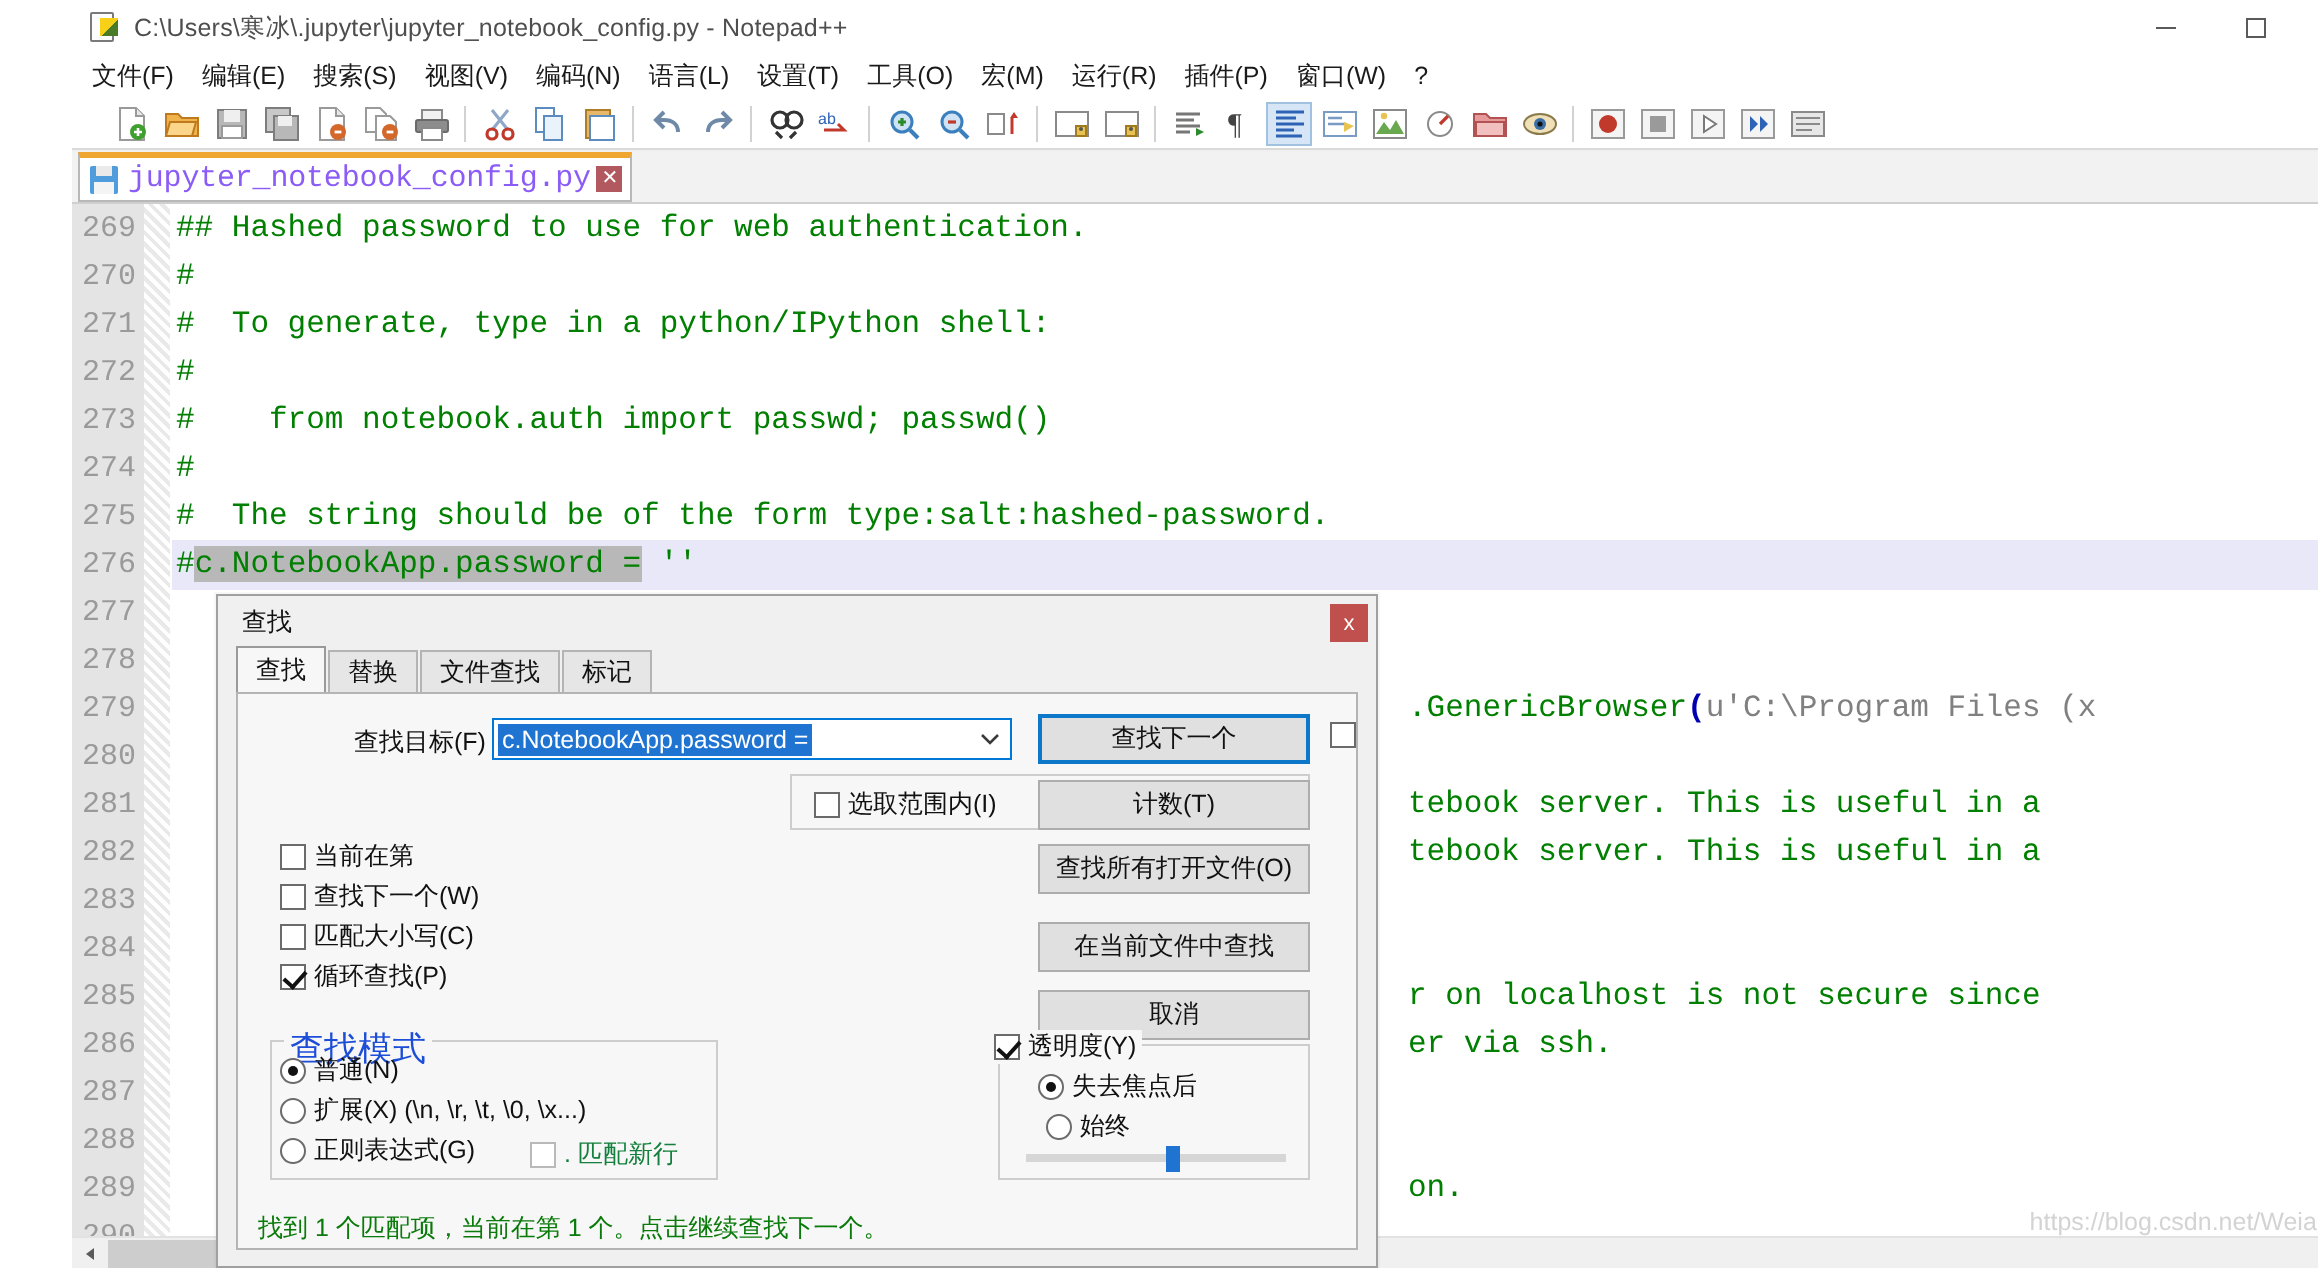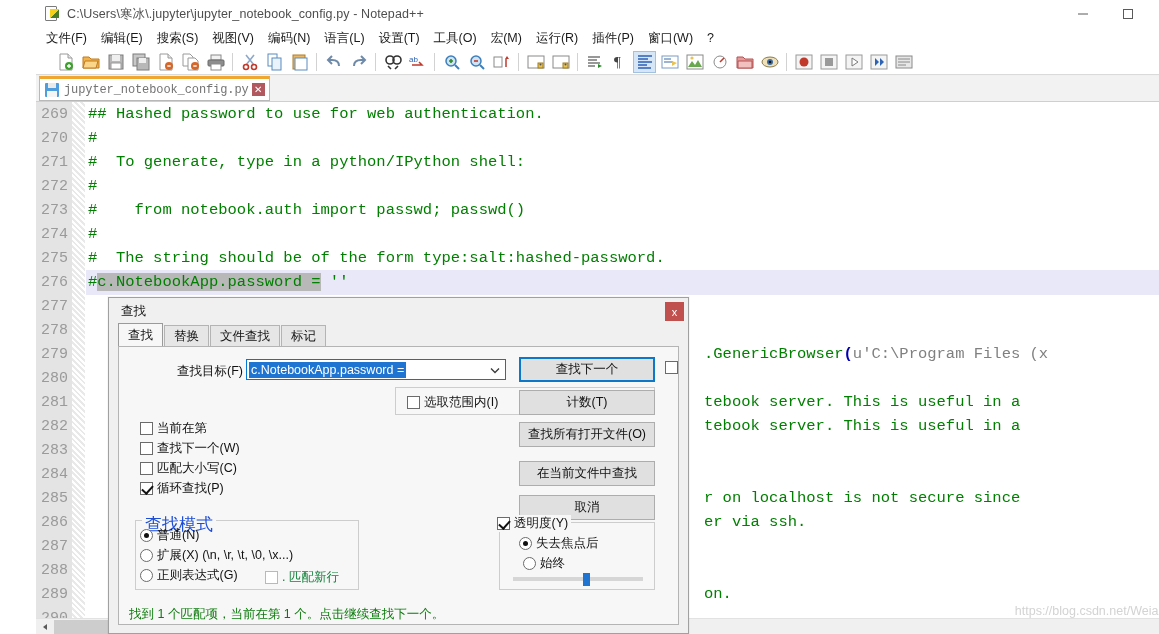--- a/index.html
+++ b/index.html
@@ -95,21 +95,21 @@
     width: 14px; height: 14px; margin-right: 5px; flex: 0 0 auto;
     background: #4f9ddd; border-radius: 1px; position: relative;
   }
   .tab-icon::before {
     content:""; position:absolute; left:3px; top:0px; width:8px; height:5px; background:#eaeaea;
   }
   .tab-icon::after {
     content:""; position:absolute; left:2px; bottom:0px; width:10px; height:6px; background:#f4f4f4;
   }
   .tab-label {
-    font-family: "Liberation Mono", monospace; font-size: 12px; color: #737373;
+    font-family: "Liberation Mono", monospace; font-size: 15px; color: #8b5cf6;
     white-space: nowrap; letter-spacing: -0.1px;
   }
   .tab-close {
     width: 13px; height: 13px; margin-left: 3px; background: #b1595f;
     color: #fff; font-size: 10px; line-height: 13px; text-align: center;
     font-family: "Liberation Sans", sans-serif;
   }
 
   
   .editor {

